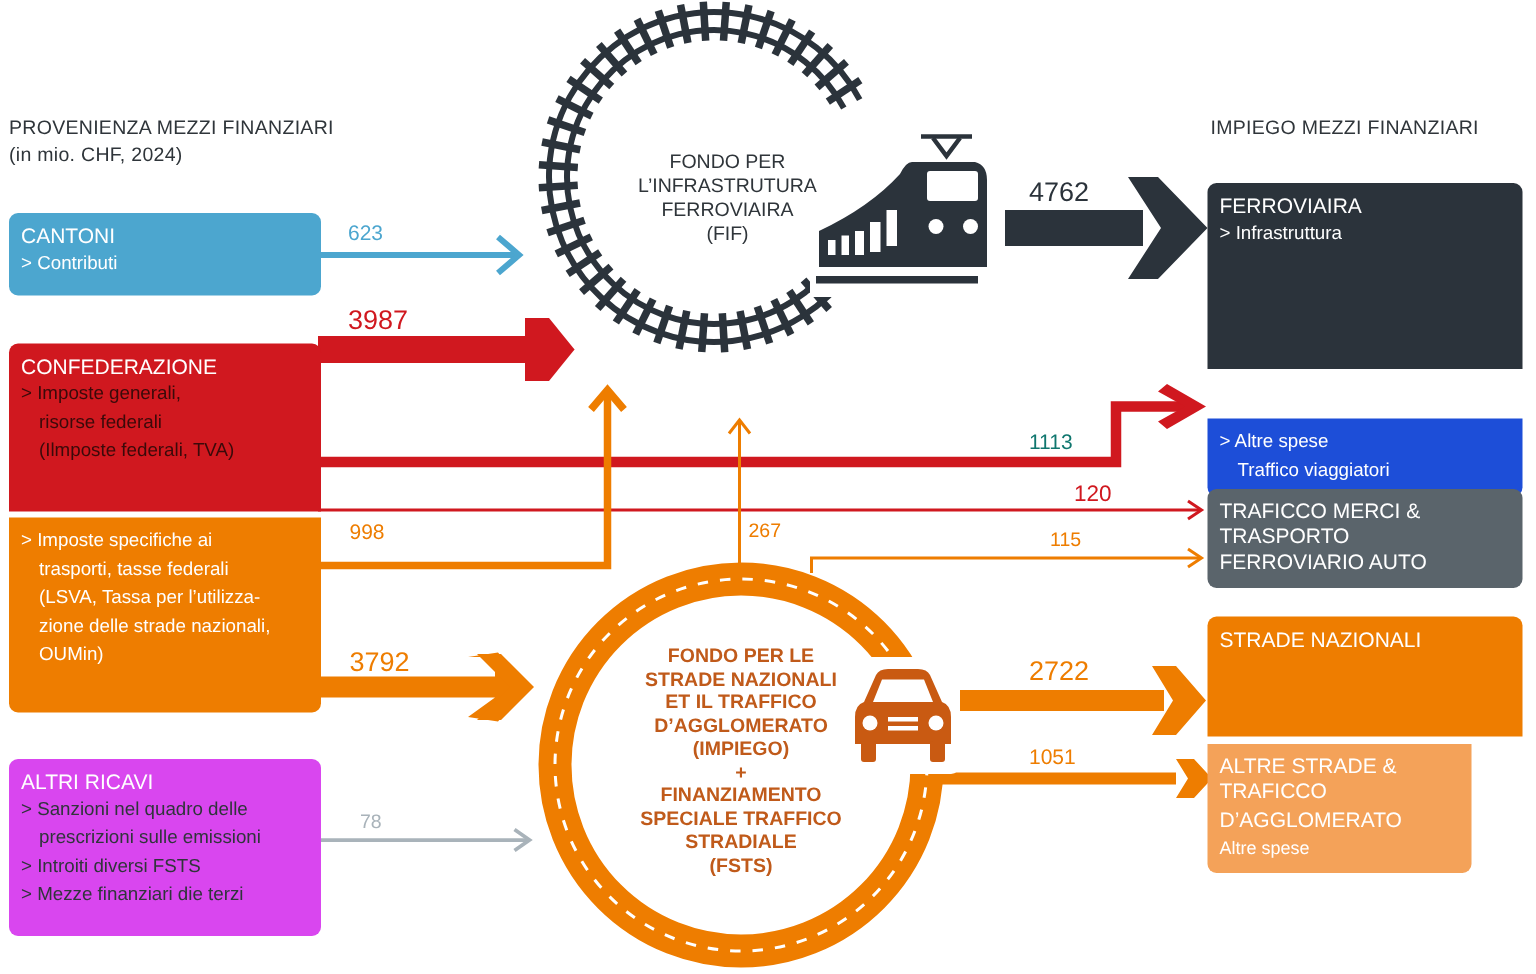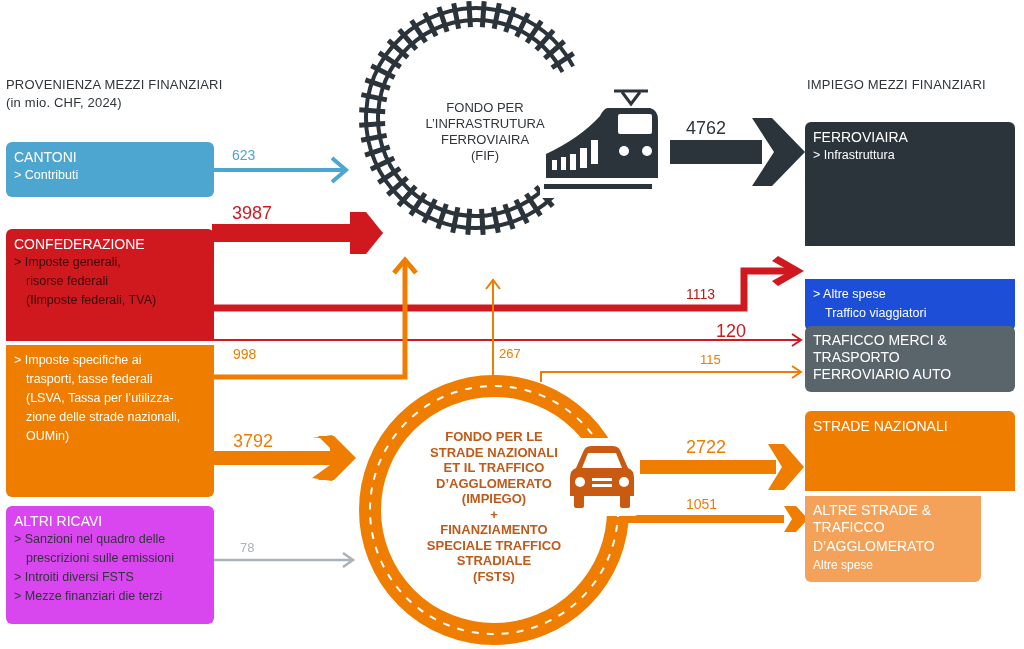--- a/index.html
+++ b/index.html
@@ -171,21 +171,21 @@
   <div class="line">&gt; Contributi</div>
 </div>
 
 <div class="box" style="left:6px; top:229px; width:208px; height:112px; background:#d0181f; border-bottom-left-radius:0; border-bottom-right-radius:0;">
   <div class="title">CONFEDERAZIONE</div>
   <div class="line" style="color:#3a0a0a">&gt; Imposte generali,</div>
   <div class="line ind" style="color:#3a0a0a">risorse federali</div>
   <div class="line ind" style="color:#3a0a0a">(Ilmposte federali, TVA)</div>
 </div>
 
-<div class="box" style="left:6px; top:345px; width:208px; height:152px; background:#ee7d00; border-top-left-radius:0; border-top-right-radius:0;">
+<div class="box" style="left:6px; top:345px; width:208px; height:130px; background:#ee7d00; border-top-left-radius:0; border-top-right-radius:0;">
   <div class="line">&gt; Imposte specifiche ai</div>
   <div class="line ind">trasporti, tasse federali</div>
   <div class="line ind">(LSVA, Tassa per l’utilizza-</div>
   <div class="line ind">zione delle strade nazionali,</div>
   <div class="line ind">OUMin)</div>
 </div>
 
 <div class="box" style="left:6px; top:506px; width:208px; height:118px; background:#d946ef;">
   <div class="title">ALTRI RICAVI</div>
   <div class="line" style="color:#2f353a">&gt; Sanzioni nel quadro delle</div>
@@ -231,22 +231,22 @@
   <div>(IMPIEGO)</div>
   <div>+</div>
   <div>FINANZIAMENTO</div>
   <div>SPECIALE TRAFFICO</div>
   <div>STRADIALE</div>
   <div>(FSTS)</div>
 </div>
 
 <div class="num" style="left:232px; top:147px; color:#4ca6cf;">623</div>
 <div class="num big" style="left:232px; top:203px; color:#d0181f;">3987</div>
-<div class="num" style="left:686px; top:286px; color:#b91c1c;text-align:right;">1113</div>
-<div class="num" style="left:716px; top:321px; color:#d0181f; font-size:18px;">120</div>
+<div class="num" style="left:686px; top:286px; color:#0f766e;text-align:right;">1113</div>
+<div class="num" style="left:716px; top:321px; color:#d0181f; font-size:15px;">120</div>
 <div class="num" style="left:233px; top:346px; color:#ee7d00;">998</div>
 <div class="num" style="left:499px; top:346px; color:#ee7d00; font-size:13px;">267</div>
 <div class="num" style="left:700px; top:352px; color:#ee7d00; font-size:13px;">115</div>
 <div class="num big" style="left:233px; top:431px; color:#ee7d00;">3792</div>
 <div class="num" style="left:240px; top:540px; color:#a9b3ba; font-size:13px;">78</div>
 <div class="num big" style="left:686px; top:118px; color:#2b333b;">4762</div>
 <div class="num big" style="left:686px; top:437px; color:#ee7d00;">2722</div>
 <div class="num" style="left:686px; top:496px; color:#ee7d00;">1051</div>
 
 </body></html>

